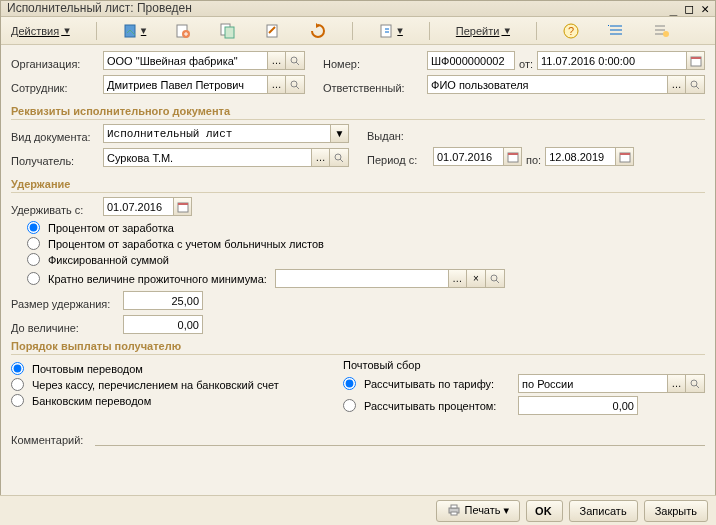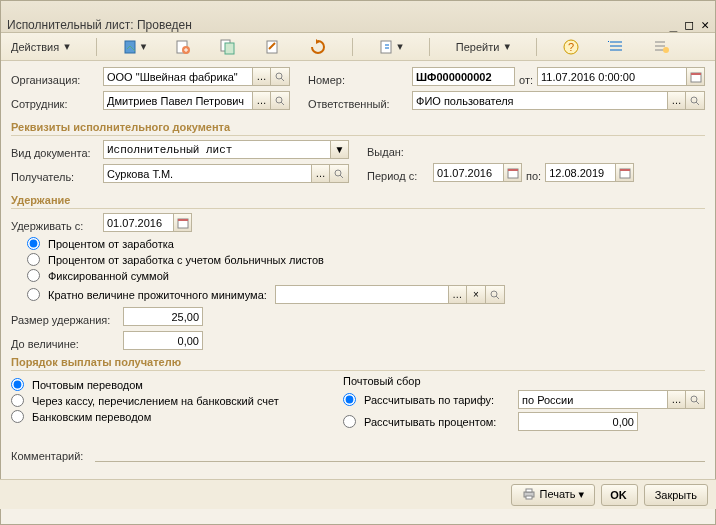--- a/index.html
+++ b/index.html
@@ -7,39 +7,40 @@
     margin: 0;
     font-family: Arial, sans-serif;
     font-size: 11px;
     background: #f5f1e8;
     width: 716px;
     height: 525px;
     overflow: hidden;
     border: 1px solid #b0a890;
   }
   .titlebar {
-    height: 32px;
+    height: 16px;
     background: linear-gradient(#ece5d4, #e4dcc8);
     border-bottom: 1px solid #c5bda5;
     display: flex;
-    align-items: flex-end;
+    align-items: flex-start;
     padding: 0 6px;
     justify-content: space-between;
   }
   .titlebar-title { font-size: 12px; color: #3a3a3a; }
   .titlebar-buttons { display: flex; gap: 8px; }
   .titlebar-buttons span { cursor: pointer; font-size: 13px; font-family: monospace; }
   .toolbar {
     height: 28px;
     background: linear-gradient(#f7f2e5, #efe8d5);
     border-bottom: 1px solid #d0c8b0;
     display: flex;
     align-items: center;
     padding: 4px 4px;
     gap: 17px;
+    text-decoration: underline;
   }
   .tb-btn {
     padding: 2px 5px;
     border: 1px solid transparent;
     border-radius: 3px;
     cursor: pointer;
     display: inline-flex;
     align-items: center;
     gap: 2px;
     color: #333;
@@ -75,21 +76,21 @@
     font-size: 11px;
     margin: 6px 0 4px 0;
     border-bottom: 1px solid #d8cfb5;
     padding-bottom: 2px;
   }
   .radio-row { display: flex; align-items: center; margin: 3px 0 3px 16px; gap: 4px; }
   input[type=radio] { margin: 0 4px 0 0; }
   .right-align { text-align: right; }
   .footer {
     position: absolute;
-    bottom: 16px; left: 0; right: 0;
+    bottom: 0; left: 0; right: 0;
     height: 30px;
     border-top: 1px solid #d0c8b0;
     background: #f2ecdd;
     display: flex;
     justify-content: flex-end;
     align-items: center;
     padding: 0 8px;
     gap: 6px;
   }
   .btn {
@@ -215,21 +216,21 @@
                 <circle cx="5" cy="5" r="3" fill="none" stroke="#888"></circle>
                 <path d="M7 7 L10 10" stroke="#888"></path>
               </svg>
             </button>
         </div>
       </div>
     </div>
     <div class="col">
       <div class="row">
         <span class="label" style="width:100px">Номер:</span>
-        <input class="input" style="width: 103px; font-weight: bold;" value="ШФ000000002">
+        <input class="input" style="width: 88px;" value="ШФ000000002">
         <span class="label">от:</span>
         <div class="input-group" style="flex:1">
           <input class="input" style="flex: 1 1 0%;" value="11.07.2016 0:00:00">
           <button class="input-btn">
               <svg width="12" height="12">
                 <rect x="1" y="2" width="10" height="9" fill="#fff" stroke="#888"></rect>
                 <rect x="1" y="2" width="10" height="2" fill="#c66"></rect>
               </svg>
             </button>
         </div>
@@ -402,14 +403,15 @@
 <div class="footer">
   <button class="btn">
     <svg width="14" height="12" style="vertical-align:-2px">
         <rect x="2" y="4" width="10" height="5" fill="#ccc" stroke="#888"></rect>
         <rect x="4" y="1" width="6" height="3" fill="#fff" stroke="#888"></rect>
         <rect x="4" y="8" width="6" height="3" fill="#fff" stroke="#888"></rect>
       </svg>
     <span>Печать</span> ▾
   </button>
   <button class="btn btn-bold"><span>OK</span></button>
+  <button class="btn"><span>Записать</span></button>
   <button class="btn"><span>Закрыть</span></button>
 </div>
 
 </body></html>

